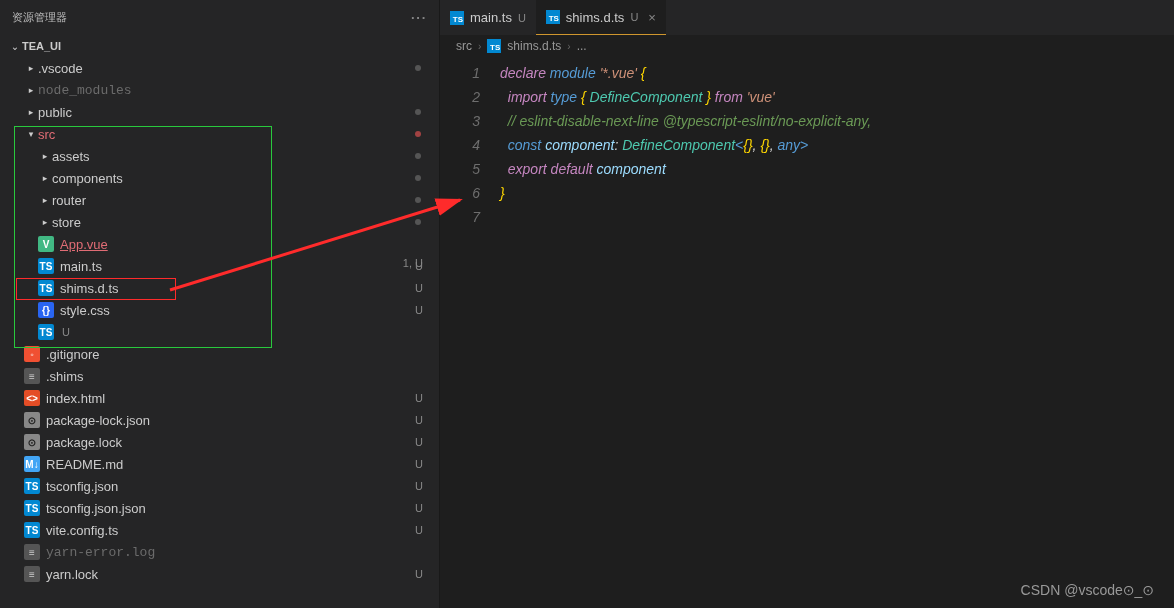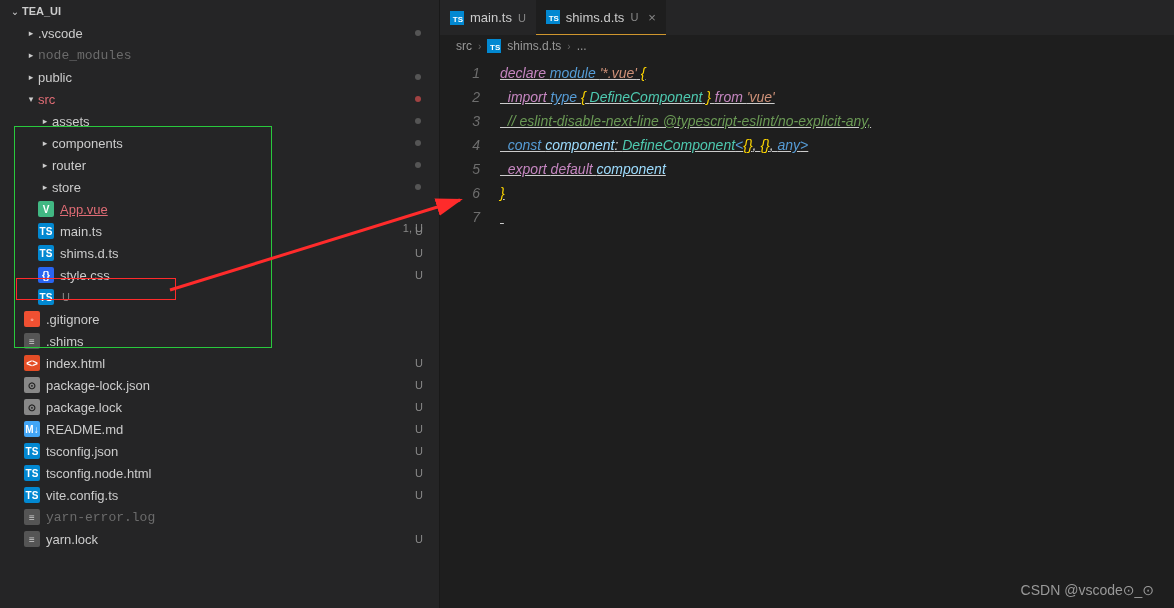--- a/index.html
+++ b/index.html
@@ -32,21 +32,21 @@
 .tabs { display:flex; background:#252526; height:35px; }
 .tab { display:flex; align-items:center; padding:0 10px; height:35px; cursor:pointer; gap:6px; font-size:13px; }
 .tab.active { background:#1e1e1e; border-bottom:1px solid #cf962e; }
 .tab .ts-icon { width:14px;height:14px;background:#0288d1;color:#fff;font-size:8px;display:flex;align-items:flex-end;justify-content:flex-end;padding:1px;font-weight:bold; }
 .tab .mod { color:#888; font-size:11px; }
 .tab .close { color:#888; font-size:13px; margin-left:4px; }
 .breadcrumb { display:flex; align-items:center; padding:4px 16px; font-size:12px; color:#999; gap:6px; }
 .breadcrumb .sep { color:#666; font-size:10px; }
 .code-area { flex:1; display:flex; font-family:"Consolas","Courier New",monospace; font-size:14px; font-style:italic; }
 .gutter { width:60px; text-align:right; color:#6e6e6e; padding-right:20px; line-height:24px; padding-top:4px; }
-.code { flex:1; line-height:24px; padding-top:4px; white-space:pre;text-decoration:underline; }
+.code { flex:1; line-height:24px; padding-top:4px; white-space:pre; }
 .tk-kw { color:#c586c0; }
 .tk-kw2 { color:#569cd6; }
 .tk-str { color:#ce9178; }
 .tk-type { color:#4ec9b0; }
 .tk-var { color:#9cdcfe; }
 .tk-punc { color:#d4d4d4; }
 .tk-brace { color:#ffd700; }
 .tk-ang { color:#569cd6; }
 .tk-comment { color:#6a9955; }
 .watermark { position:absolute; bottom:10px; right:20px; color:#999; font-size:14px; pointer-events:none; }
@@ -59,20 +59,24 @@
 .i-html{background:#e44d26;color:#fff;}
 .i-json{background:#888;color:#222;}
 .i-md{background:#42a5f5;color:#fff;}
 .i-lock{background:#555;color:#ccc;}
 </style>
 </head>
 <body>
 
 <div class="container">
   <div class="sidebar">
+    <div class="sidebar-header">
+      <span class="sidebar-title">资源管理器</span>
+      <span class="more-icon">···</span>
+    </div>
     <div class="project-header">
       <span class="chev">⌄</span>
       <span class="project-name">TEA_UI</span>
     </div>
     <div class="tree" id="tree">
         <div class="tree-row" style="padding-left: 24px;">
           <span class="chev">▸</span>
           <span class="label ">.vscode</span>
           <span class="dot"></span>
         </div>
@@ -162,21 +166,21 @@
           <span class="label ">README.md</span>
           <span class="status status-u">U</span>
         </div>
         <div class="tree-row" style="padding-left: 24px;">
           <span class="file-icon i-ts">TS</span>
           <span class="label ">tsconfig.json</span>
           <span class="status status-u">U</span>
         </div>
         <div class="tree-row" style="padding-left: 24px;">
           <span class="file-icon i-ts">TS</span>
-          <span class="label ">tsconfig.node.html</span>
+          <span class="label ">tsconfig.json.json</span>
           <span class="status status-u">U</span>
         </div>
         <div class="tree-row" style="padding-left: 24px;">
           <span class="file-icon i-ts">TS</span>
           <span class="label ">vite.config.ts</span>
           <span class="status status-u">U</span>
         </div>
         <div class="tree-row" style="padding-left: 24px;">
           <span class="file-icon i-txt">≡</span>
           <span class="label dim ">yarn-error.log</span>

